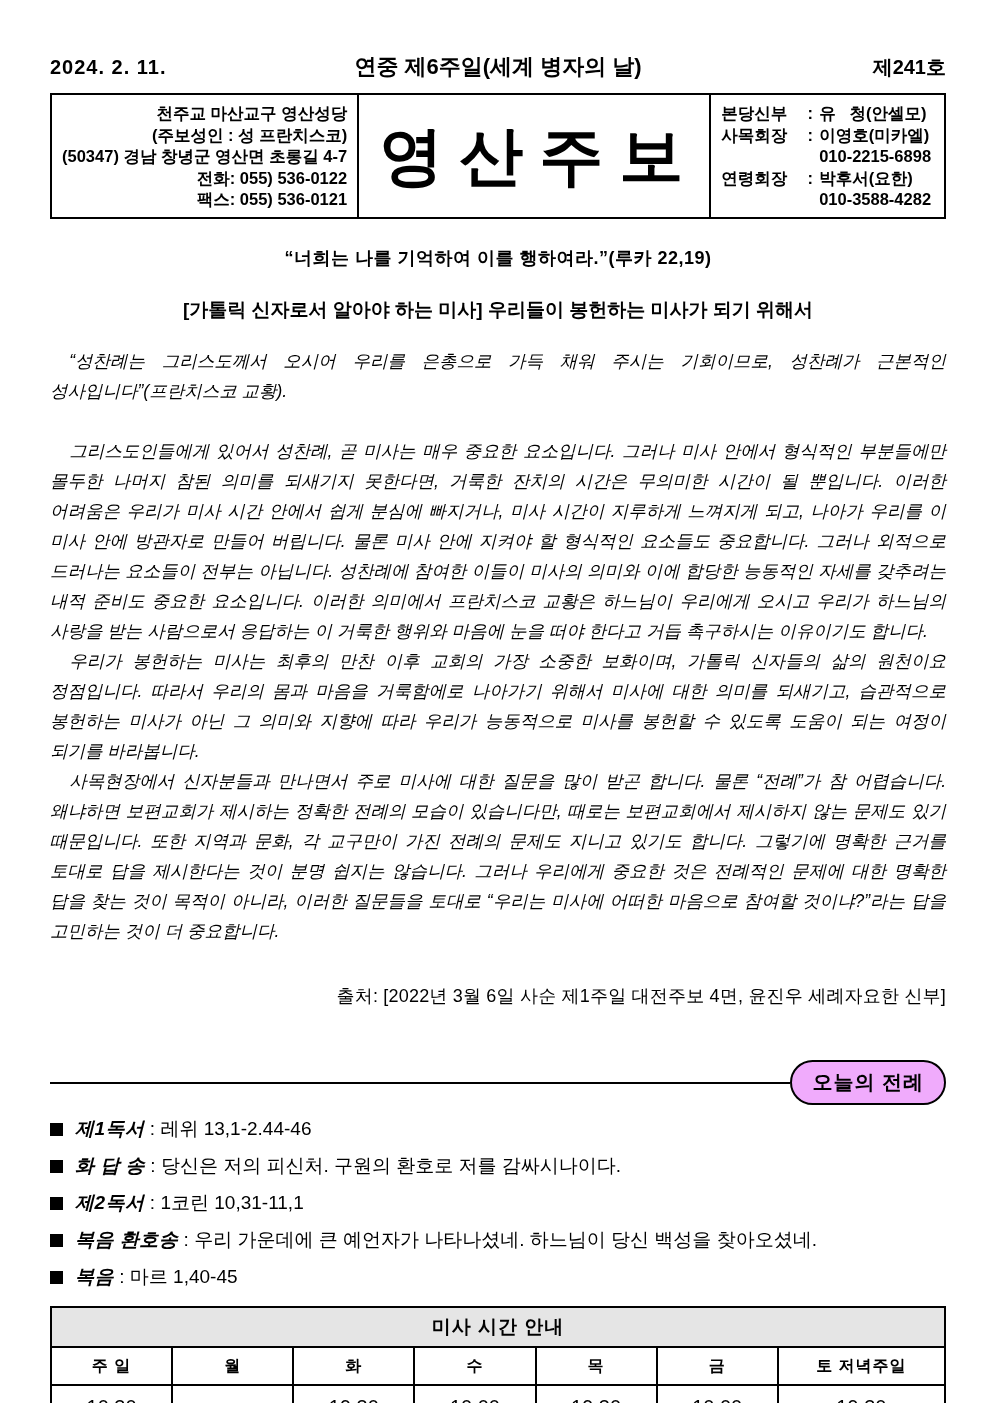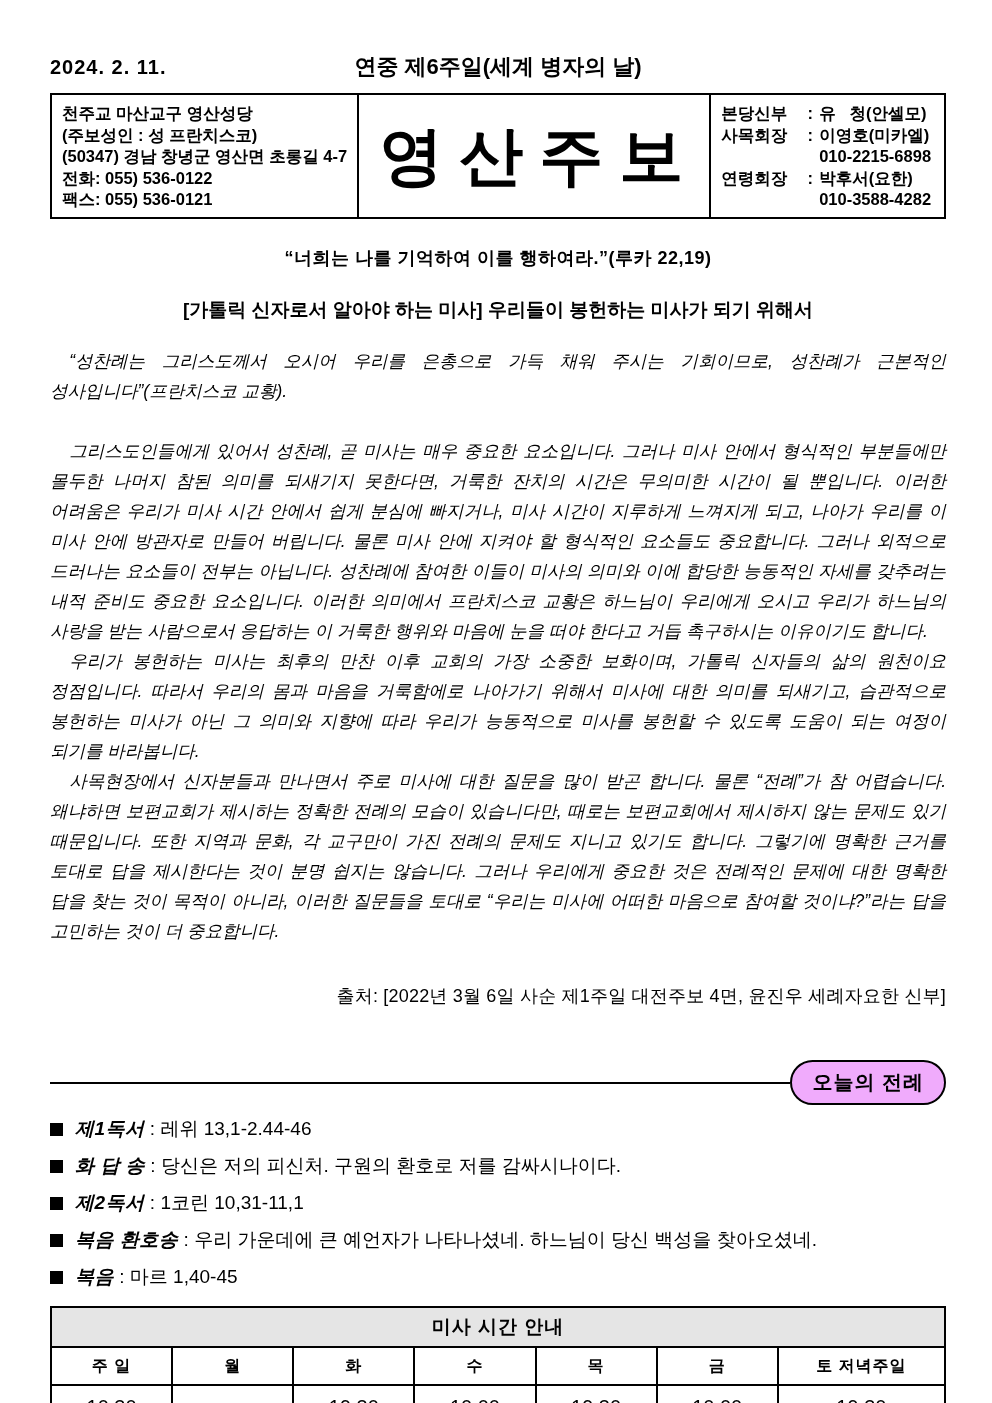--- a/index.html
+++ b/index.html
@@ -26,21 +26,21 @@
   .topline .issue { font-size: 20px; font-weight: 700; text-align: right; }
 
   
   .masthead {
     margin-top: 11px;
     border: 2.5px solid #000;
     display: flex;
     height: 126px;
   }
   .mast-cell { padding: 8px 10px; }
-  .mast-left { width: 316px; }
+  .mast-left { width: 316px; text-align: right; }
   .mast-left .line { font-size: 16.5px; font-weight: 700; line-height: 21.5px; white-space: pre; }
   .mast-center {
     flex: 1;
     border-left: 2.5px solid #000;
     border-right: 2.5px solid #000;
     display: flex; align-items: center; justify-content: center;
   }
   .bulletin-logo {
     font-family: "DejaVu Serif", "Liberation Serif", serif;
     font-size: 64px; font-weight: 700;
@@ -144,20 +144,21 @@
   col.satcol { width: 18.7%; }
 </style>
 </head>
 <body>
 
 <div class="page">
 
   <div class="topline">
     <div class="date">2024. 2. 11.</div>
     <div class="main-title">연중 제6주일(세계 병자의 날)</div>
+    <div class="issue">제241호</div>
   </div>
 
   <div class="masthead">
     <div class="mast-cell mast-left">
       <div class="line">천주교 마산교구 영산성당</div>
       <div class="line">(주보성인 : 성 프란치스코)</div>
       <div class="line">(50347) 경남 창녕군 영산면 초롱길 4-7</div>
       <div class="line">전화: 055) 536-0122</div>
       <div class="line">팩스: 055) 536-0121</div>
     </div>

